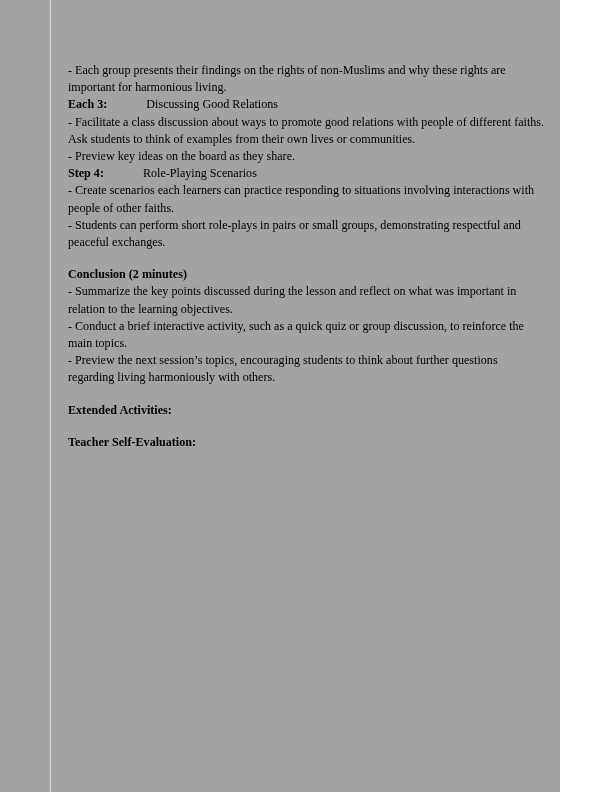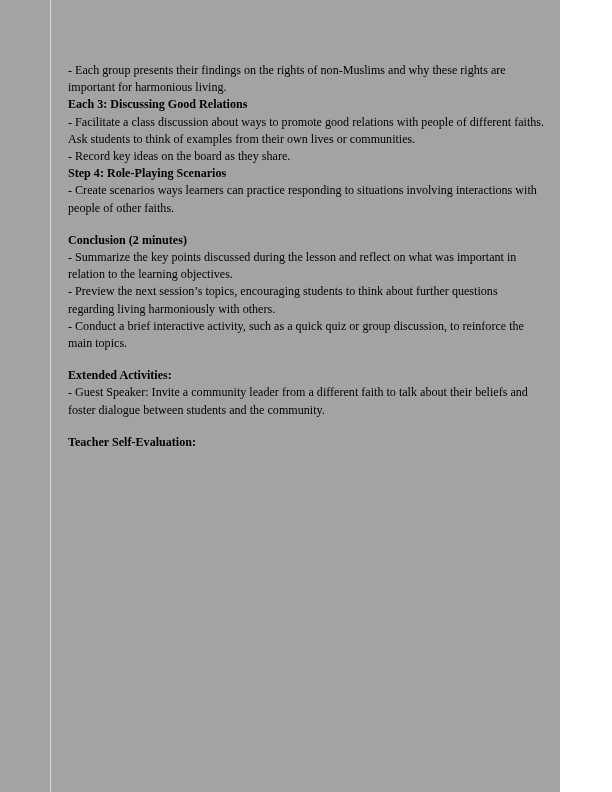--- a/index.html
+++ b/index.html
@@ -44,63 +44,64 @@
     text-align: left;
     white-space: normal;
   }
   .heading {
     font-size: 12.1px;
     line-height: 17.2px;
     font-weight: bold;
     margin: 0;
   }
   .heading .rest {
-    font-weight: bold;
+    font-weight: normal;
+    margin-left: 36px;
   }
   .spacer-md { height: 15px; }
 </style>
 </head>
 <body>
 
 <div class="page">
 
   <div class="left-rule"></div>
 
   <div class="content">
 
     <p class="para">- Each group presents their findings on the rights of non-Muslims and why these rights are important for harmonious living.</p>
 
 
     <p class="heading"><span>Each 3:</span><span class="rest"> Discussing Good Relations</span></p>
 
     <p class="para">- Facilitate a class discussion about ways to promote good relations with people of different faiths. Ask students to think of examples from their own lives or communities.</p>
 
-    <p class="para">- Record key ideas on the board as they share.</p>
+    <p class="para">- Preview key ideas on the board as they share.</p>
 
     <p class="heading"><span>Step 4:</span><span class="rest"> Role-Playing Scenarios</span></p>
 
-    <p class="para">- Create scenarios ways learners can practice responding to situations involving interactions with people of other faiths.</p>
+    <p class="para">- Create scenarios each learners can practice responding to situations involving interactions with people of other faiths.</p>
 
+    <p class="para">- Students can perform short role-plays in pairs or small groups, demonstrating respectful and peaceful exchanges.</p>
 
     <div class="spacer-md"></div>
 
     <p class="heading">Conclusion (2 minutes)</p>
 
     <p class="para">- Summarize the key points discussed during the lesson and reflect on what was important in relation to the learning objectives.</p>
 
+    <p class="para">- Conduct a brief interactive activity, such as a quick quiz or group discussion, to reinforce the main topics.</p>
+
     <p class="para">- Preview the next session’s topics, encouraging students to think about further questions regarding living harmoniously with others.</p>
-
-    <p class="para">- Conduct a brief interactive activity, such as a quick quiz or group discussion, to reinforce the main topics.</p>
 
     <div class="spacer-md"></div>
 
     <p class="heading">Extended Activities:</p>
 
 
 
-    <p class="para">- Guest Speaker: Invite a community leader from a different faith to talk about their beliefs and foster dialogue between students and the community.</p>
 
     <div class="spacer-md"></div>
 
     <p class="heading">Teacher Self-Evaluation:</p>
 
   </div>
 </div>
 
 </body></html>

